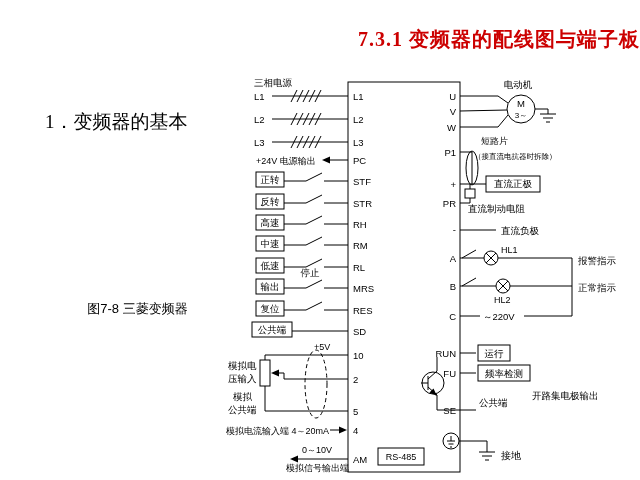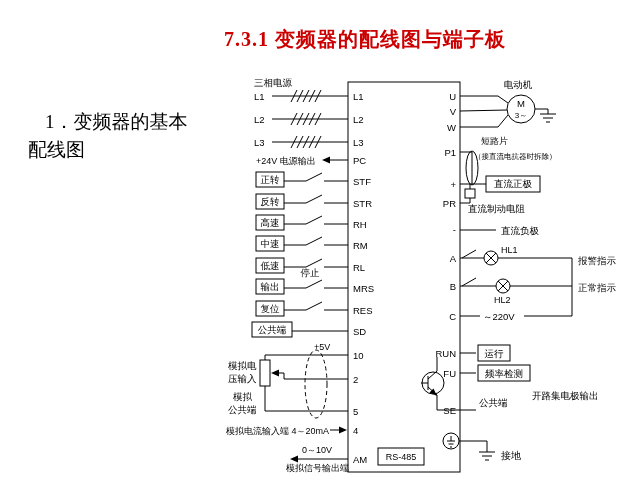--- a/index.html
+++ b/index.html
@@ -1,21 +1,21 @@
 <!DOCTYPE html>
 <html><head>
 <meta charset="utf-8">
 <style>
   html,body { margin:0; padding:0; background:#888; }
   .slide {
     position:relative; width:640px; height:480px; background:#ffffff;
     overflow:hidden; font-family:"Liberation Sans", sans-serif;
   }
   .title {
-    position:absolute; left:90px; top:26px; width:550px; text-align:center;
+    position:absolute; left:90px; top:26px; width:550px; text-align:right;
     font-family:"Liberation Serif", serif; font-weight:bold; font-size:20px;
     color:#cc0000; letter-spacing:1px;
   }
   .heading {
     position:absolute; left:28px; top:108px; font-family:"Liberation Serif", serif;
     font-weight:normal; font-size:19px; color:#000; line-height:1.45;
   }
   .heading .l1 { display:block; margin-left:17px; }
   .heading .l2 { display:block; }
   .caption {
@@ -34,25 +34,24 @@
 </style>
 </head>
 <body>
 
 <div class="slide">
 
   <div class="title">7.3.1  变频器的配线图与端子板</div>
 
   <div class="heading">
     <span class="l1">1．变频器的基本</span>
-    <span class="l2">配线图</span>
   </div>
 
   <div class="caption">
-    <br>
+    <span>图7-8  三菱变频器</span><br>
   </div>
 
   <svg class="diagram" width="640" height="480" viewBox="0 0 640 480">
 
     <rect x="348" y="82" width="112" height="390"></rect>
 
     <g>
       <text class="t95" x="254" y="86">三相电源</text>
       <text class="t95" x="254" y="100">L1</text>
       <text class="t95" x="254" y="123">L2</text>

